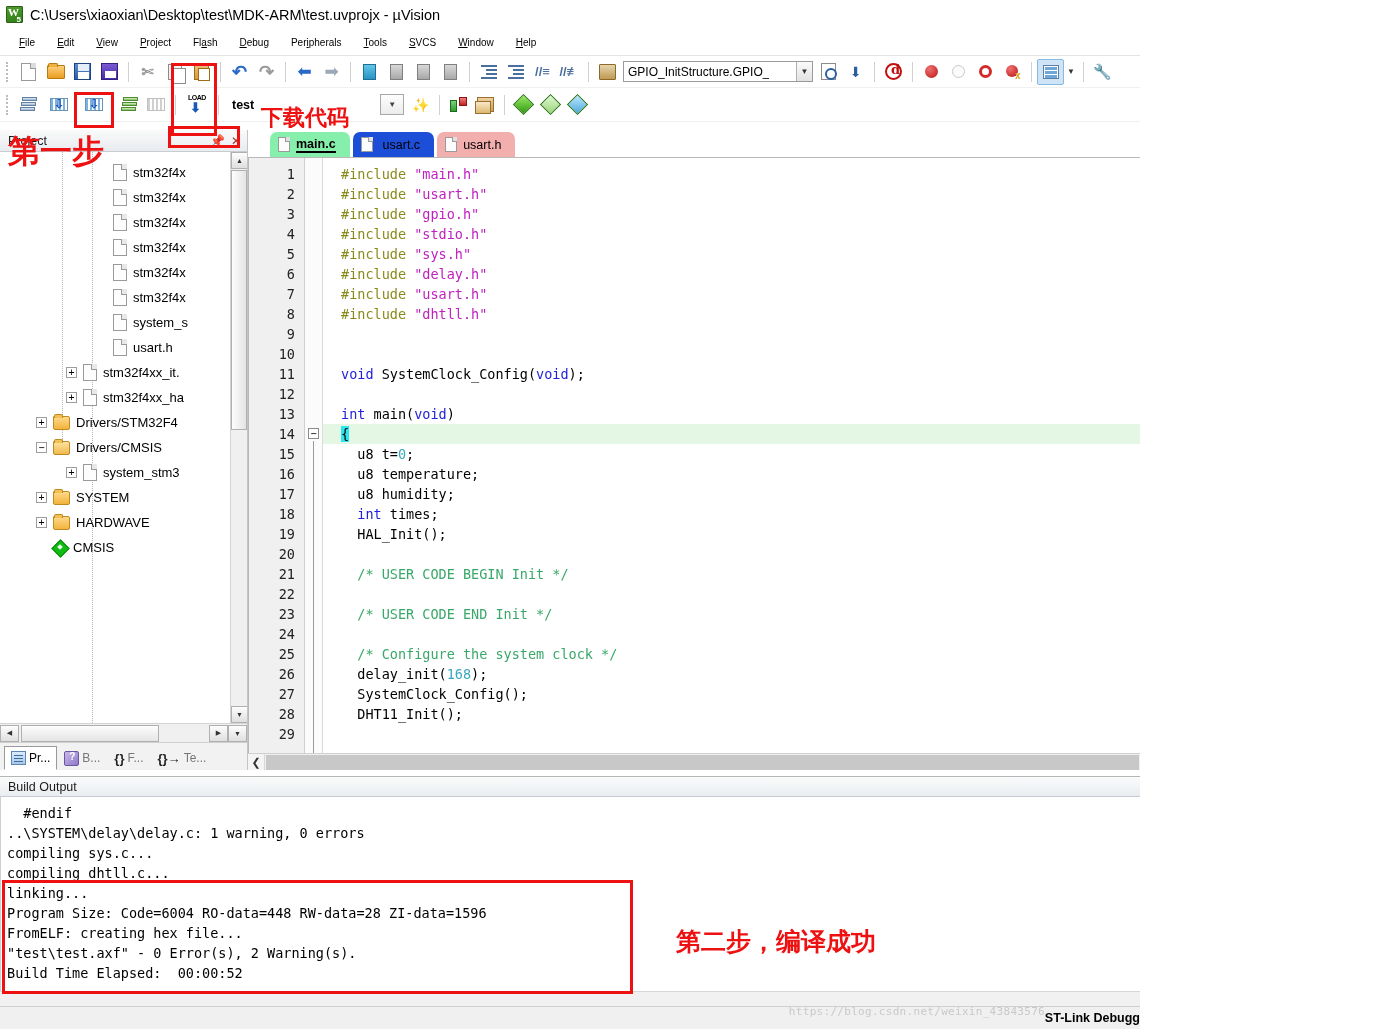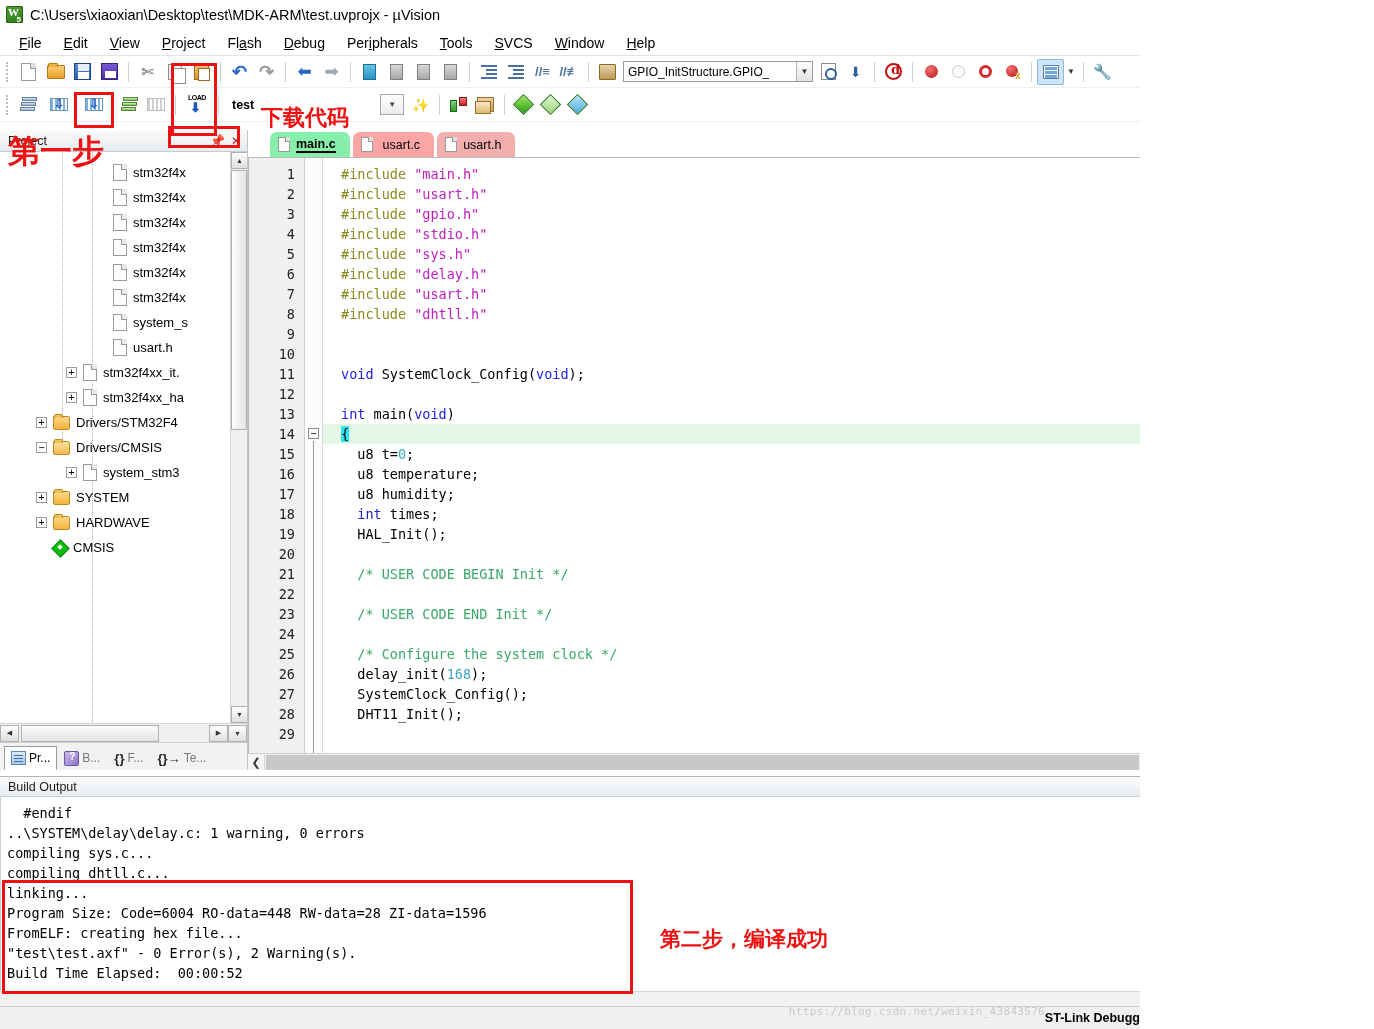--- a/index.html
+++ b/index.html
@@ -50,21 +50,21 @@
 
   
   .menubar {
     height: 26px;
     display: flex; align-items: center;
     padding-left: 8px;
     background: #ffffff;
     border-bottom: 1px solid #e3e3e3;
   }
   .menu-item {
-    font-size: 14px; color: #000;
+    font-size: 10px; color: #000;
     padding: 2px 11px;
     cursor: default;
     white-space: nowrap;
   }
   .menu-item u { text-decoration: underline; }
 
   
   .toolbar {
     height: 30px;
     display: flex; align-items: center;
@@ -368,21 +368,21 @@
   }
   .etab .etab-doc::after {
     content: "";
     position: absolute; right: -1px; top: -1px;
     width: 4px; height: 4px;
     background: #e0e0e0;
     border-left: 1px solid #9a9a9a;
     border-bottom: 1px solid #9a9a9a;
   }
   .etab.yellow { background: #86efac; color: #000; }
-  .etab.green  { background: #fca5a5; color: #000; gap: 10px; }
+  .etab.green  { background: #1d4ed8; color: #000; gap: 10px; }
   .etab.pink   { background: #f3aeae; color: #000; }
   .etab.active .etab-name { border-bottom: 2px solid #000; font-weight: bold; }
   .code-wrap {
     flex: 1;
     display: flex;
     overflow: hidden;
     border-top: 1px solid #b9b9b9;
     border-left: 1px solid #b9b9b9;
     background: #fff;
     position: relative;
@@ -1205,15 +1205,15 @@
   </div>
   <div class="watermark">https://blog.csdn.net/weixin_43843576</div>
 
   <div class="anno-box" style="left:74px;  top:92px;  width:40px; height:36px;"></div>
   <div class="anno-box" style="left:171px; top:63px;  width:46px; height:73px;"></div>
   <div class="anno-box" style="left:168px; top:126px; width:72px; height:22px;"></div>
   <div class="anno-box" style="left:2px;   top:880px; width:631px; height:114px;"></div>
 
   <div class="anno-text" style="left:8px;   top:130px; font-size:32px;">第一步</div>
   <div class="anno-text" style="left:261px; top:103px; font-size:22px;">下载代码</div>
-  <div class="anno-text" style="left:660px; top:925px; font-size:21px;">第二步，编译成功</div>
+  <div class="anno-text" style="left:676px; top:925px; font-size:25px;">第二步，编译成功</div>
 
 </div>
 
 </body></html>

